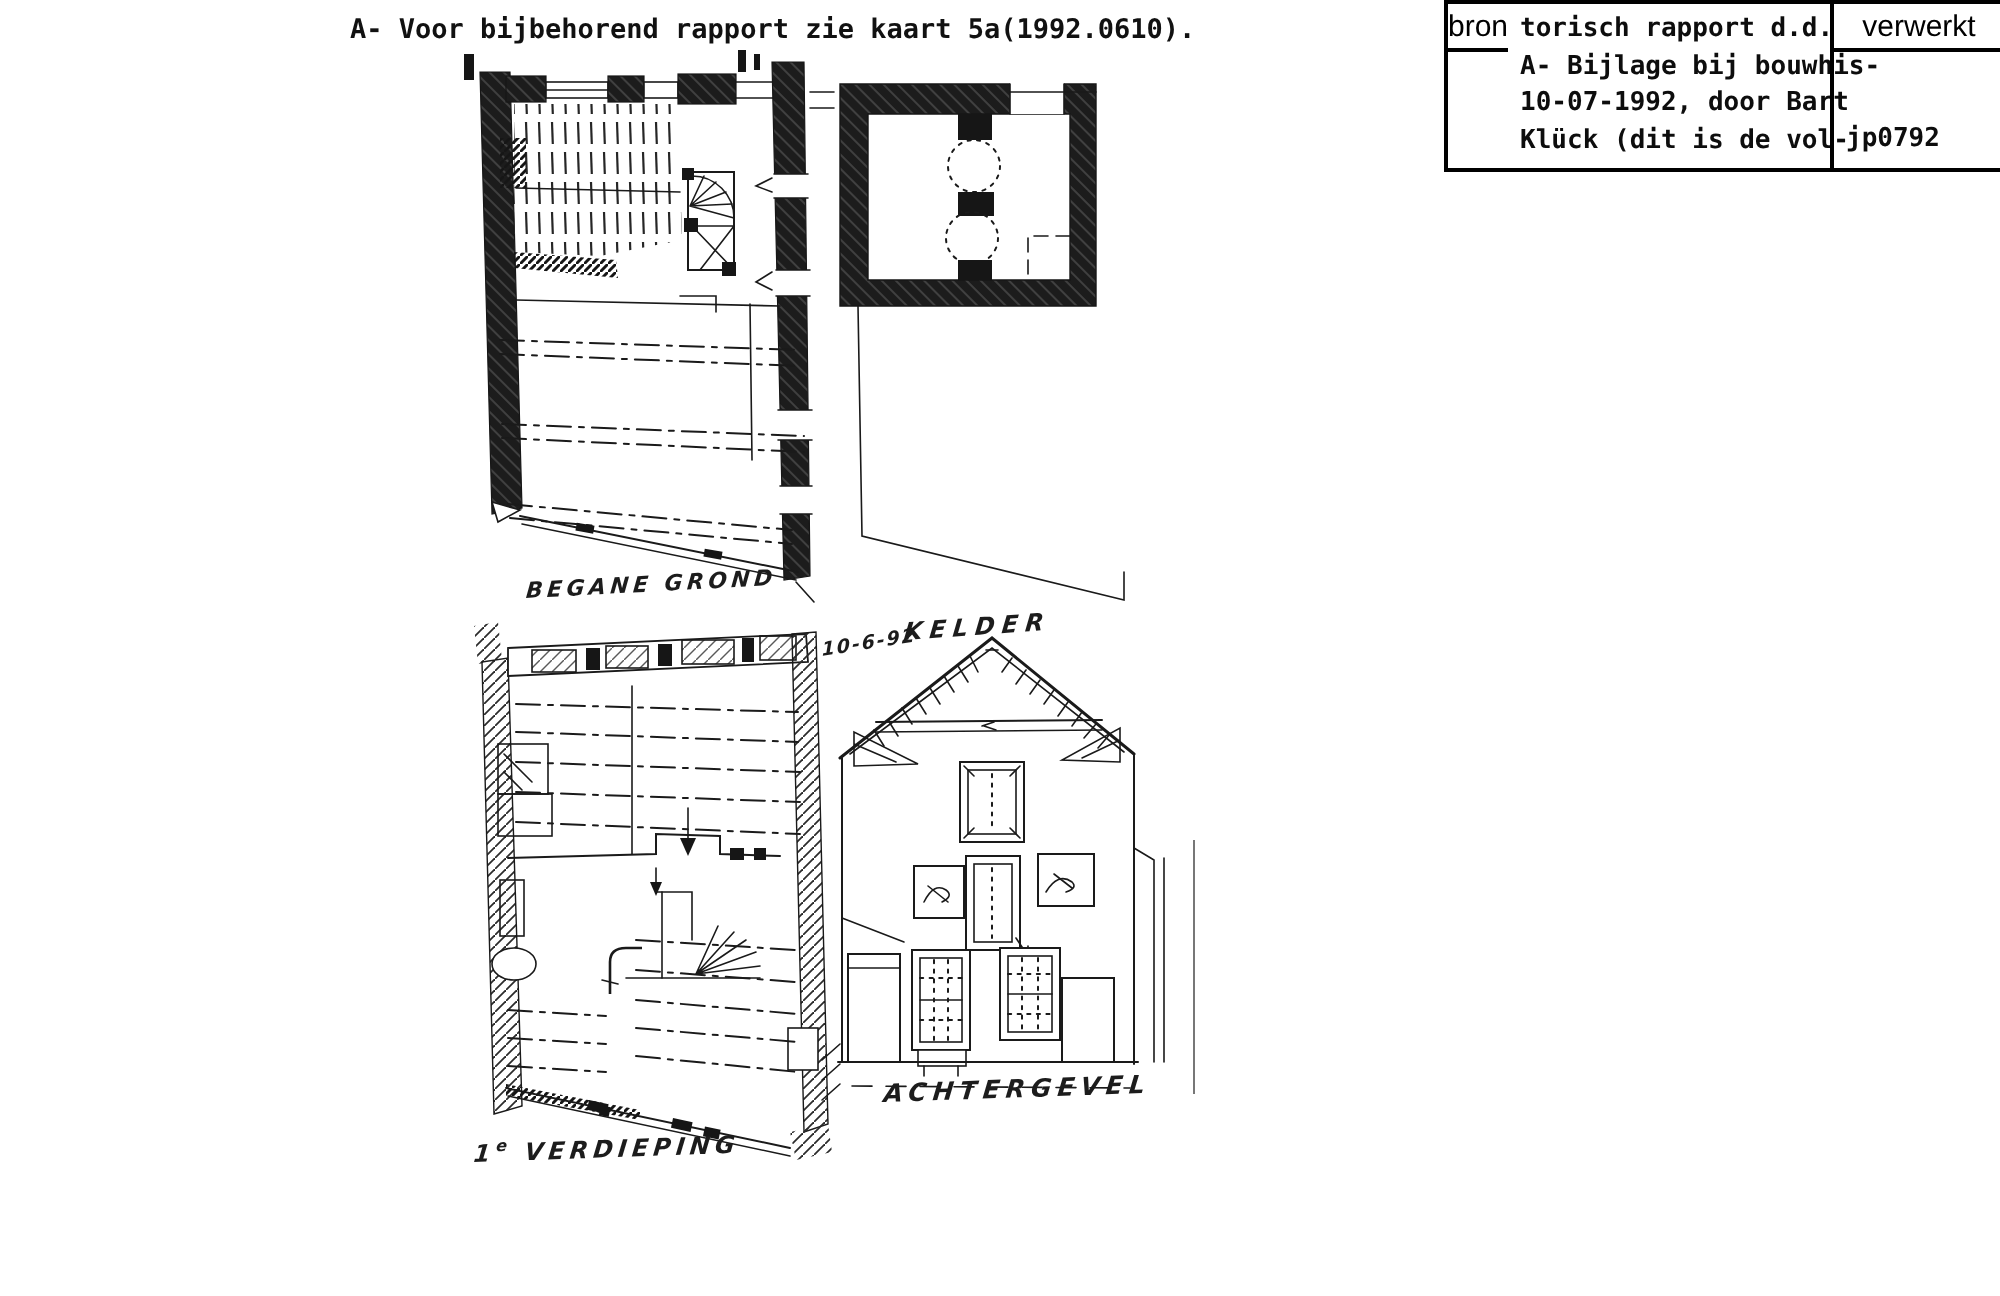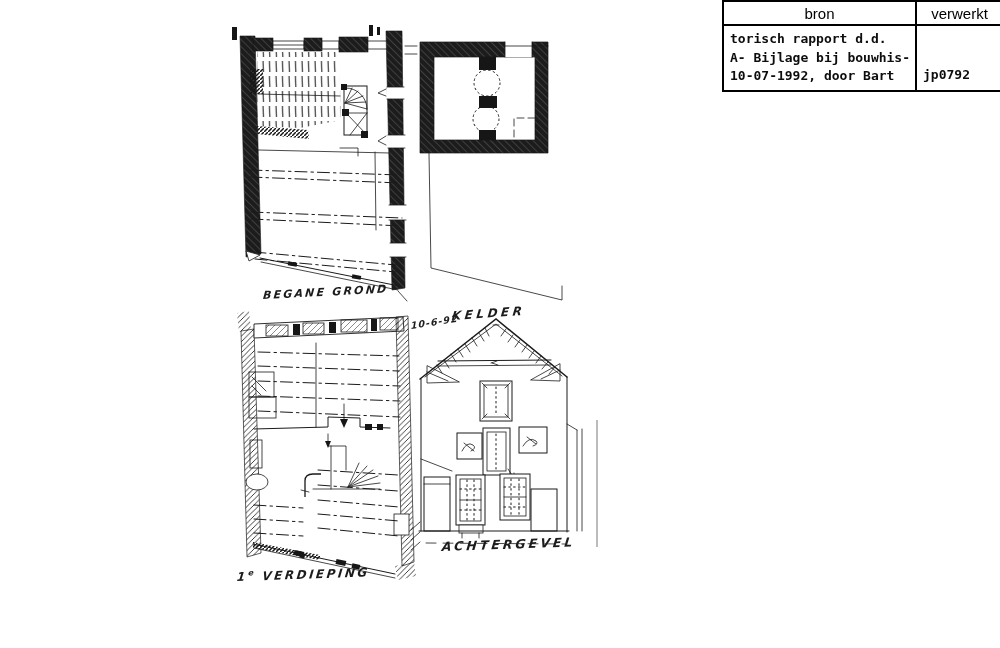--- a/index.html
+++ b/index.html
@@ -13,21 +13,21 @@
     position:absolute; left:175px; top:6px;
     font:700 13.5px/18px "DejaVu Sans Mono", monospace; color:#111;
     white-space:nowrap;
   }
   
   .src-table {
     position:absolute; left:722px; top:0; width:278px;
     border-top:2px solid #000; border-left:2px solid #000; border-bottom:2px solid #000;
     display:flex; background:#fff;
   }
-  .col-bron { width:191px; display:flex; flex-direction:column; }
+  .col-bron { width:191px; display:flex; flex-direction:row; }
   .col-verwerkt { flex:1; border-left:2px solid #000; display:flex; flex-direction:column; }
   .th {
     height:22px; border-bottom:2px solid #000;
     font:15px "Liberation Sans", sans-serif; color:#000;
     display:flex; align-items:center; justify-content:center;
   }
   .cell-bron {
     padding:4px 2px 4px 6px;
     font:700 13px/18.5px "DejaVu Sans Mono", monospace; color:#0d0d0d;
     white-space:nowrap;
@@ -58,28 +58,30 @@
   .lbl-k   { left:452px; top:309px; font-size:12px;  letter-spacing:3.5px; transform:rotate(-4deg) skewX(-10deg); }
   .lbl-date{ left:411px; top:320px; font-size:9.5px; letter-spacing:1px;   transform:rotate(-9deg) skewX(-8deg); }
   .lbl-1v  { left:237px; top:569px; font-size:12px;  letter-spacing:2.5px; transform:rotate(-2deg) skewX(-8deg); }
   .lbl-ag  { left:442px; top:539px; font-size:12.5px;letter-spacing:3px;   transform:rotate(-2deg) skewX(-8deg); }
 </style>
 </head>
 <body>
 
 <div class="page">
 
+  <div class="doc-title">A- Voor bijbehorend rapport zie kaart 5a(1992.0610).</div>
 
   <div class="src-table">
     <div class="col-bron">
       <div class="th">bron</div>
       <div class="cell-bron">
         <div>torisch rapport d.d.</div>
         <div>A- Bijlage bij bouwhis-</div>
         <div>10-07-1992, door Bart</div>
+        <div>Klück (dit is de vol-</div>
       </div>
     </div>
     <div class="col-verwerkt">
       <div class="th">verwerkt</div>
       <div class="cell-verwerkt">jp0792</div>
     </div>
   </div>
 
   <svg class="plans" viewBox="0 0 1000 648">
     <defs>

